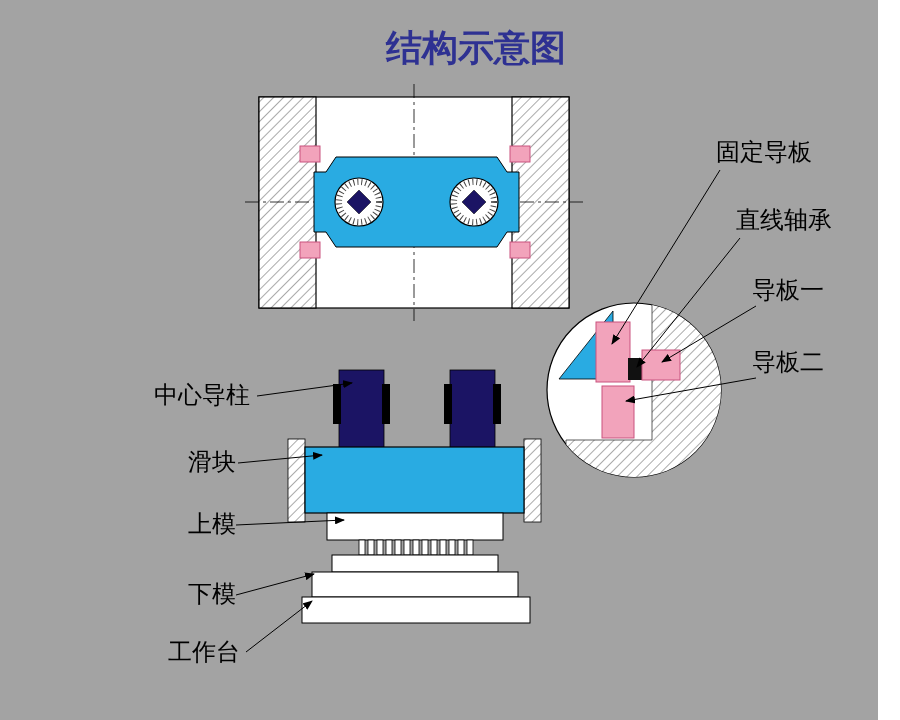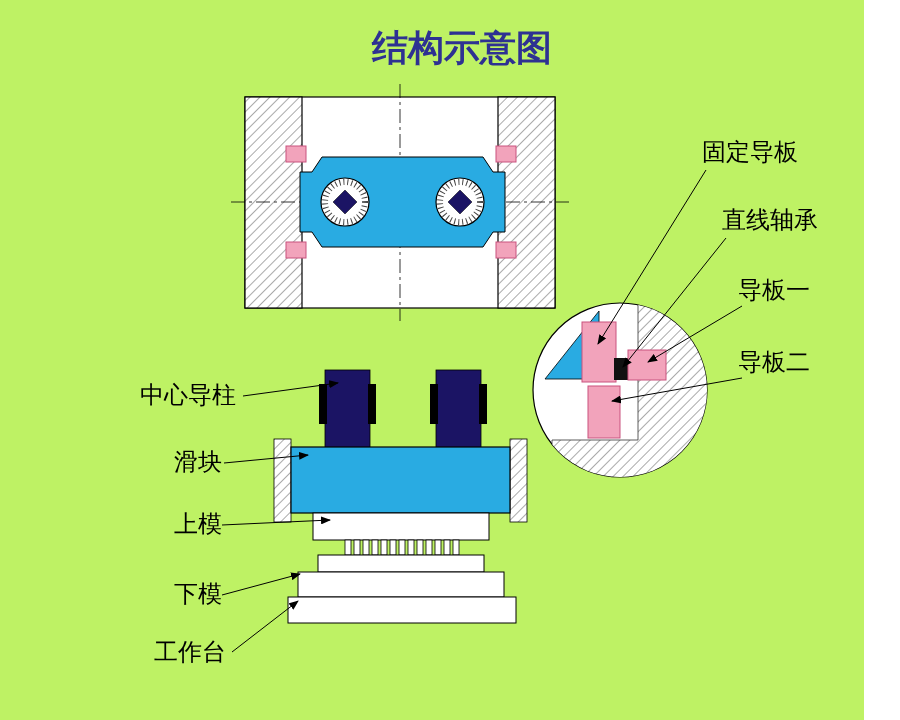--- a/index.html
+++ b/index.html
@@ -1,22 +1,23 @@
 <!DOCTYPE html>
 <html><head>
 <meta charset="utf-8">
 <style>
   html, body { margin: 0; padding: 0; background: #ffffff; }
   .page {
     position: relative;
     width: 864px;
     height: 720px;
-    background: #bef264;
+    background: #a3a3a3;
     overflow: hidden;
     font-family: "Liberation Sans", "DejaVu Sans", sans-serif;
+    padding-left: 14px;
   }
   svg text {
     font-family: "Liberation Sans", "DejaVu Sans", sans-serif;
   }
   .label-text { font-size: 24px; fill: #000000; }
   .title-text { font-size: 36px; font-weight: bold; }
 </style>
 </head>
 <body>
 

